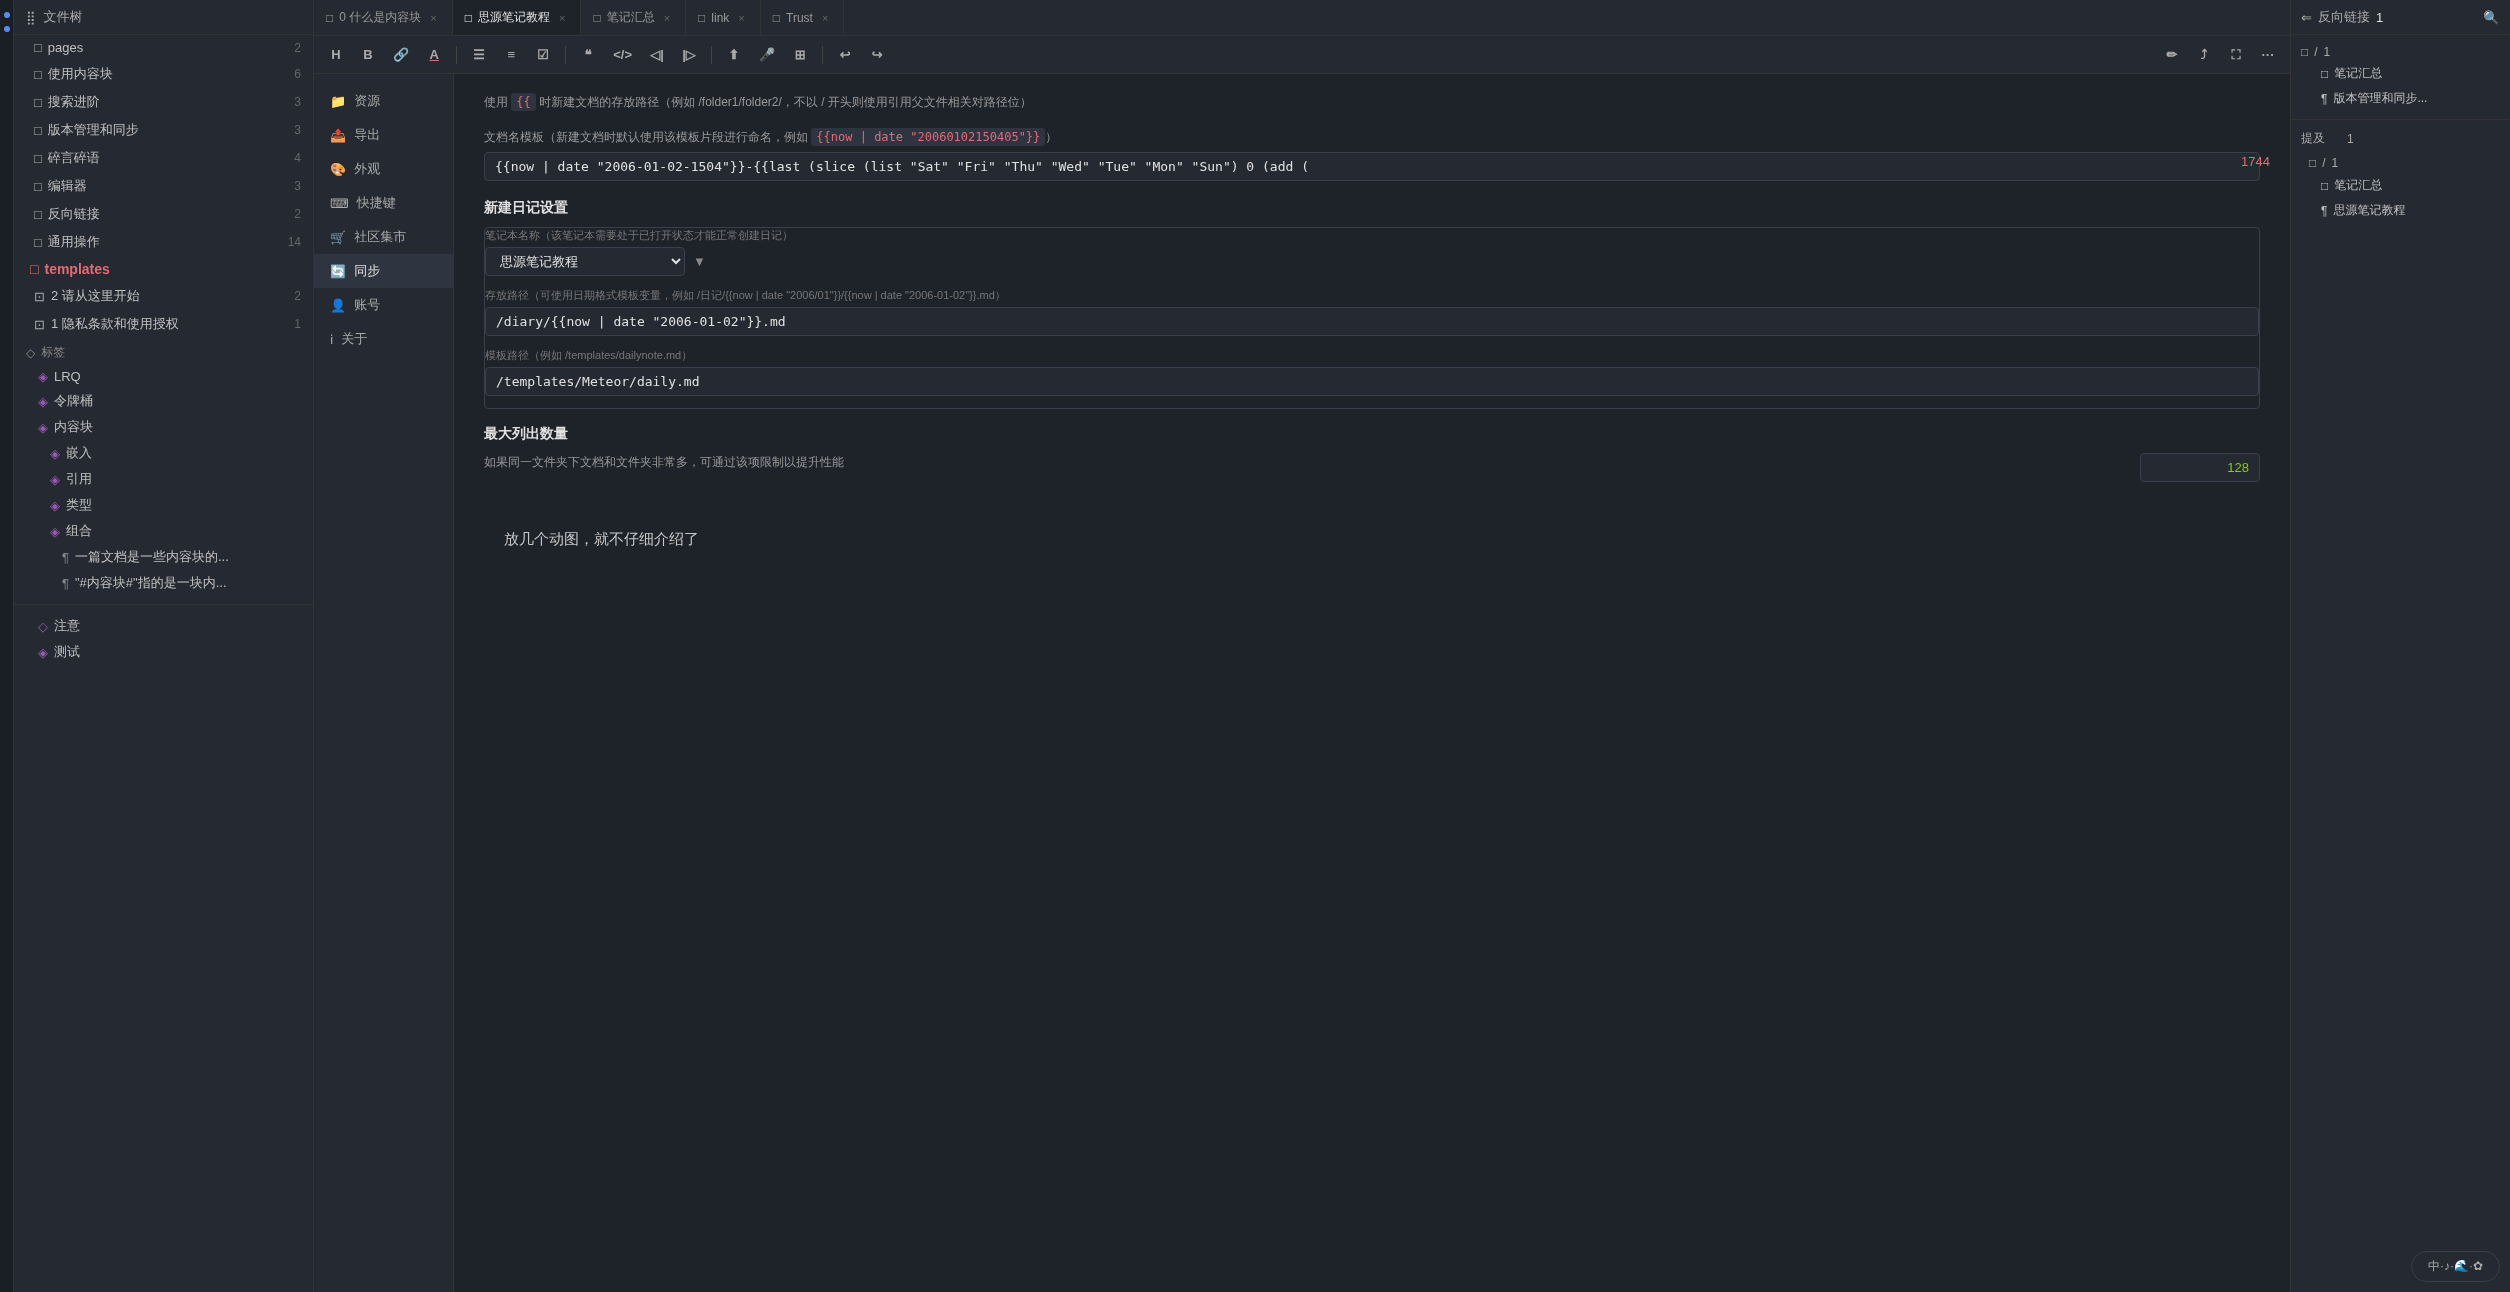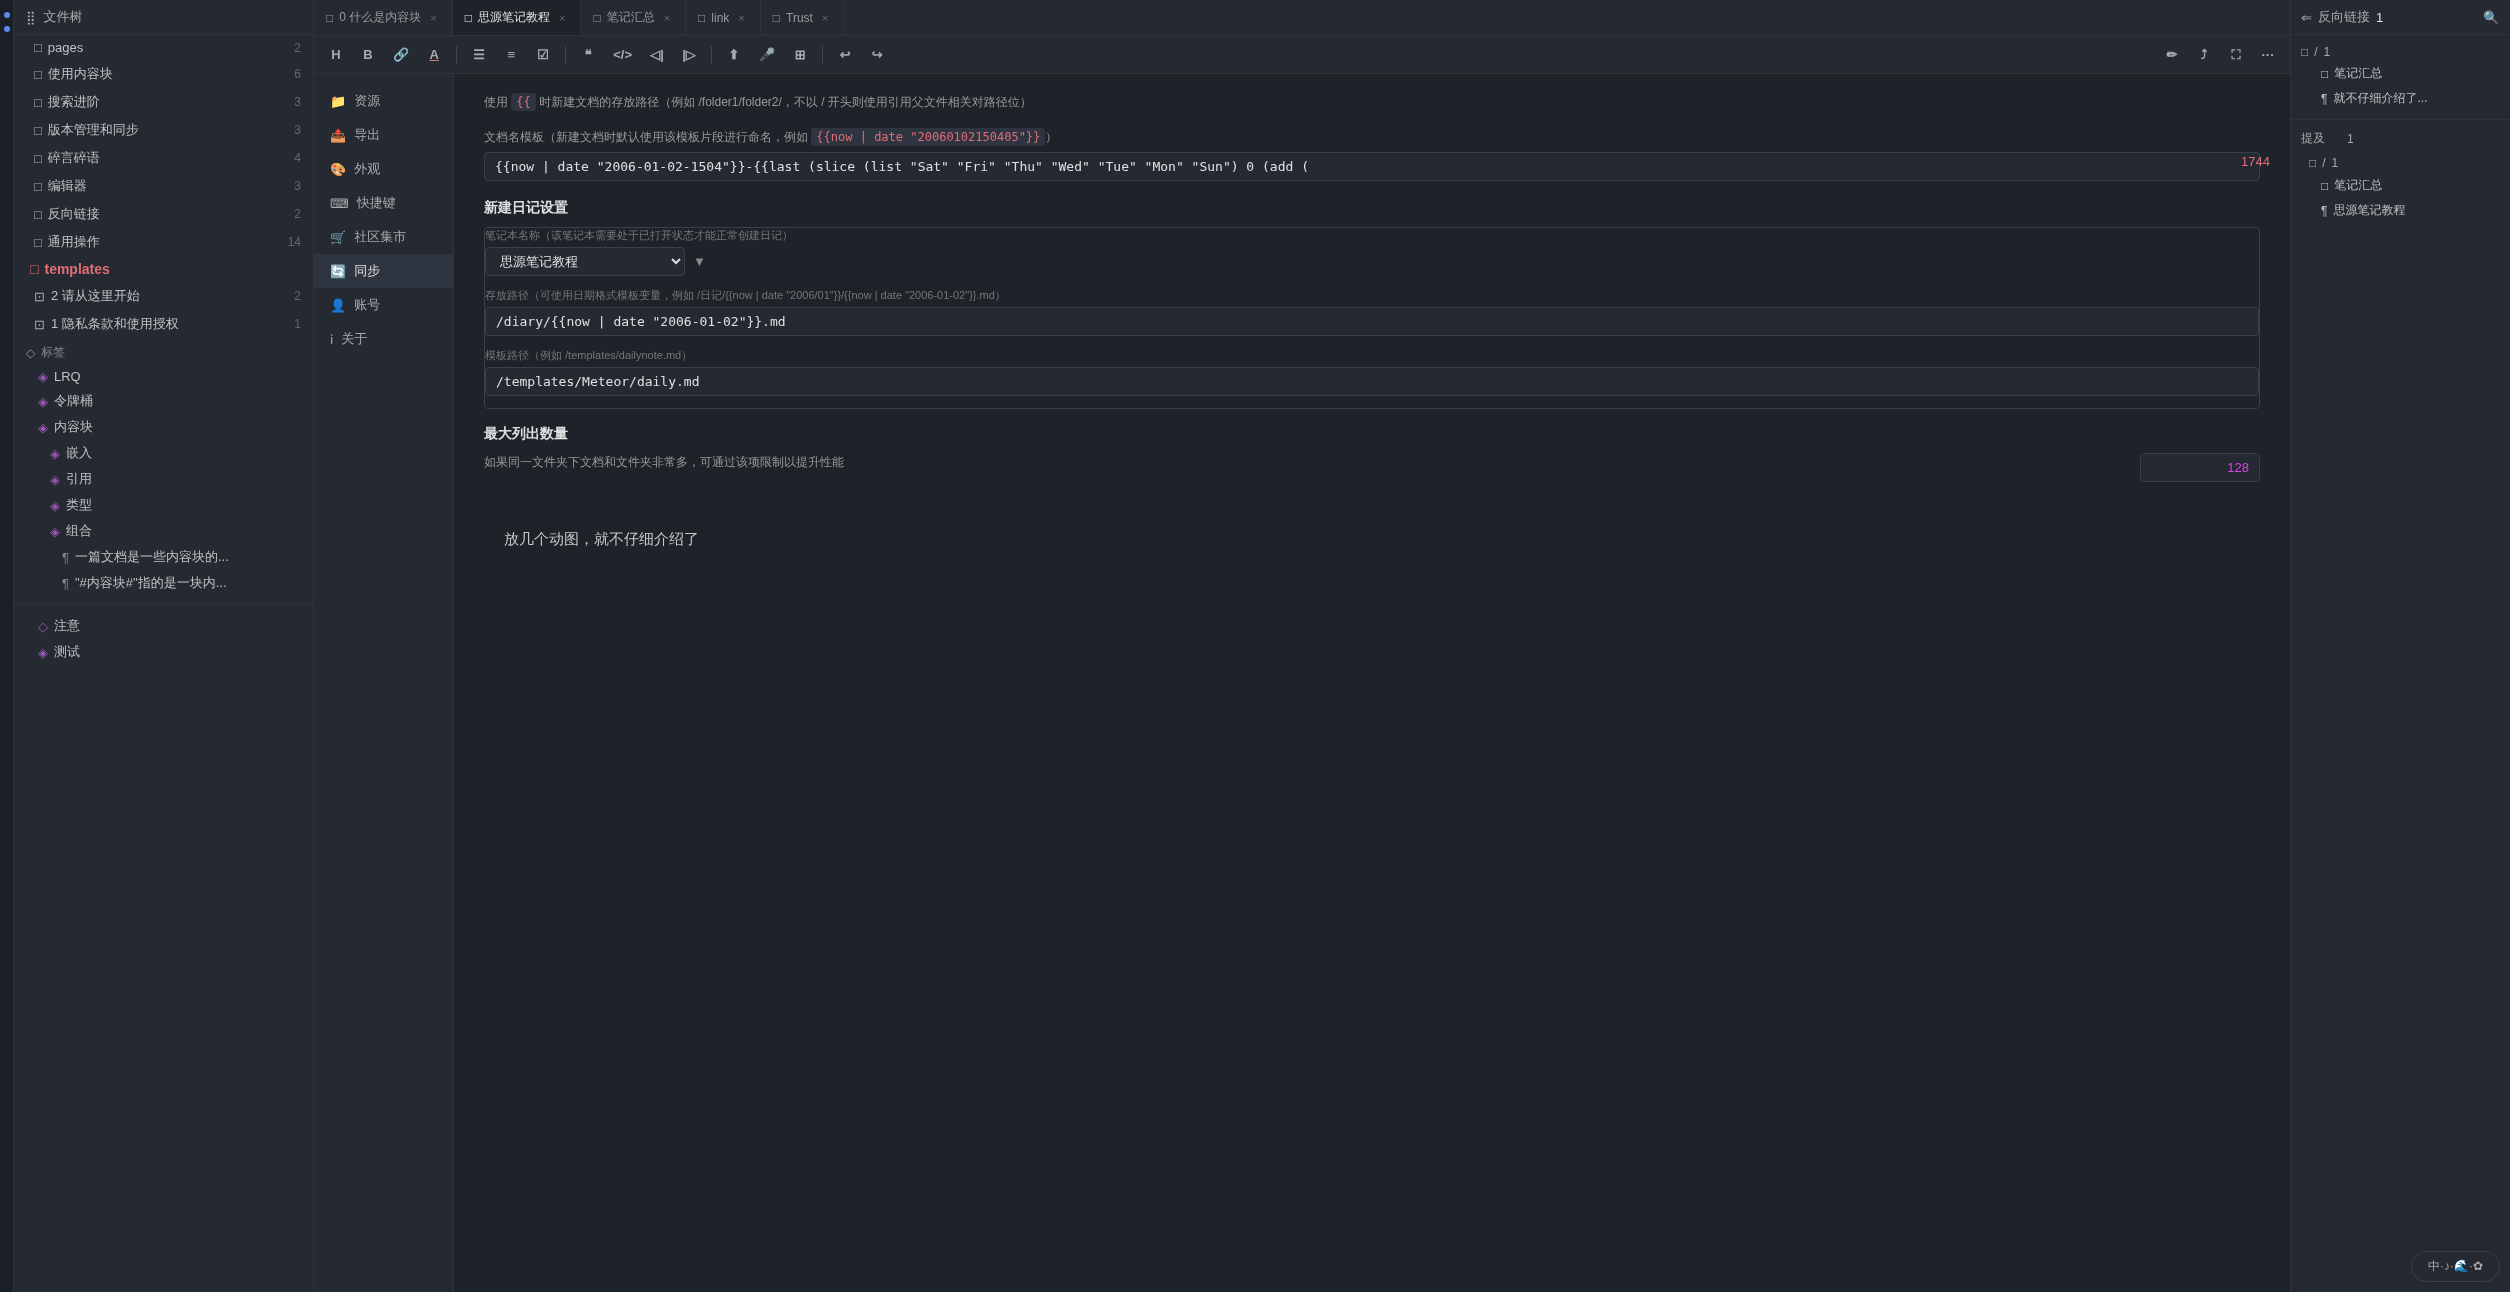--- a/index.html
+++ b/index.html
@@ -298,21 +298,21 @@
     .max-list-desc {
       flex: 1;
       color: #999;
       font-size: 12px;
       line-height: 1.6;
     }
     .max-list-input {
       background: #252931;
       border: 1px solid #3a3f4b;
       border-radius: 4px;
-      color: #d946ef;
+      color: #84cc16;
       padding: 6px 10px;
       font-size: 13px;
       width: 120px;
       text-align: right;
     }
 
     .content-text {
       padding: 30px 20px;
       font-size: 15px;
       color: #c8c8c8;
@@ -722,21 +722,21 @@
       <span>□</span>
       <span>/</span>
       <span>1</span>
     </div>
     <div class="backlink-item">
       <span>□</span>
       <span>笔记汇总</span>
     </div>
     <div class="backlink-item">
       <span>¶</span>
-      <span>就不仔细介绍了...</span>
+      <span>版本管理和同步...</span>
     </div>
   </div>
 
   <div class="mention-section">
     <div class="mention-header">
       <span>提及</span>
       <span>1</span>
     </div>
     <div class="mention-sub-section">
       <div class="mention-sub-header">

